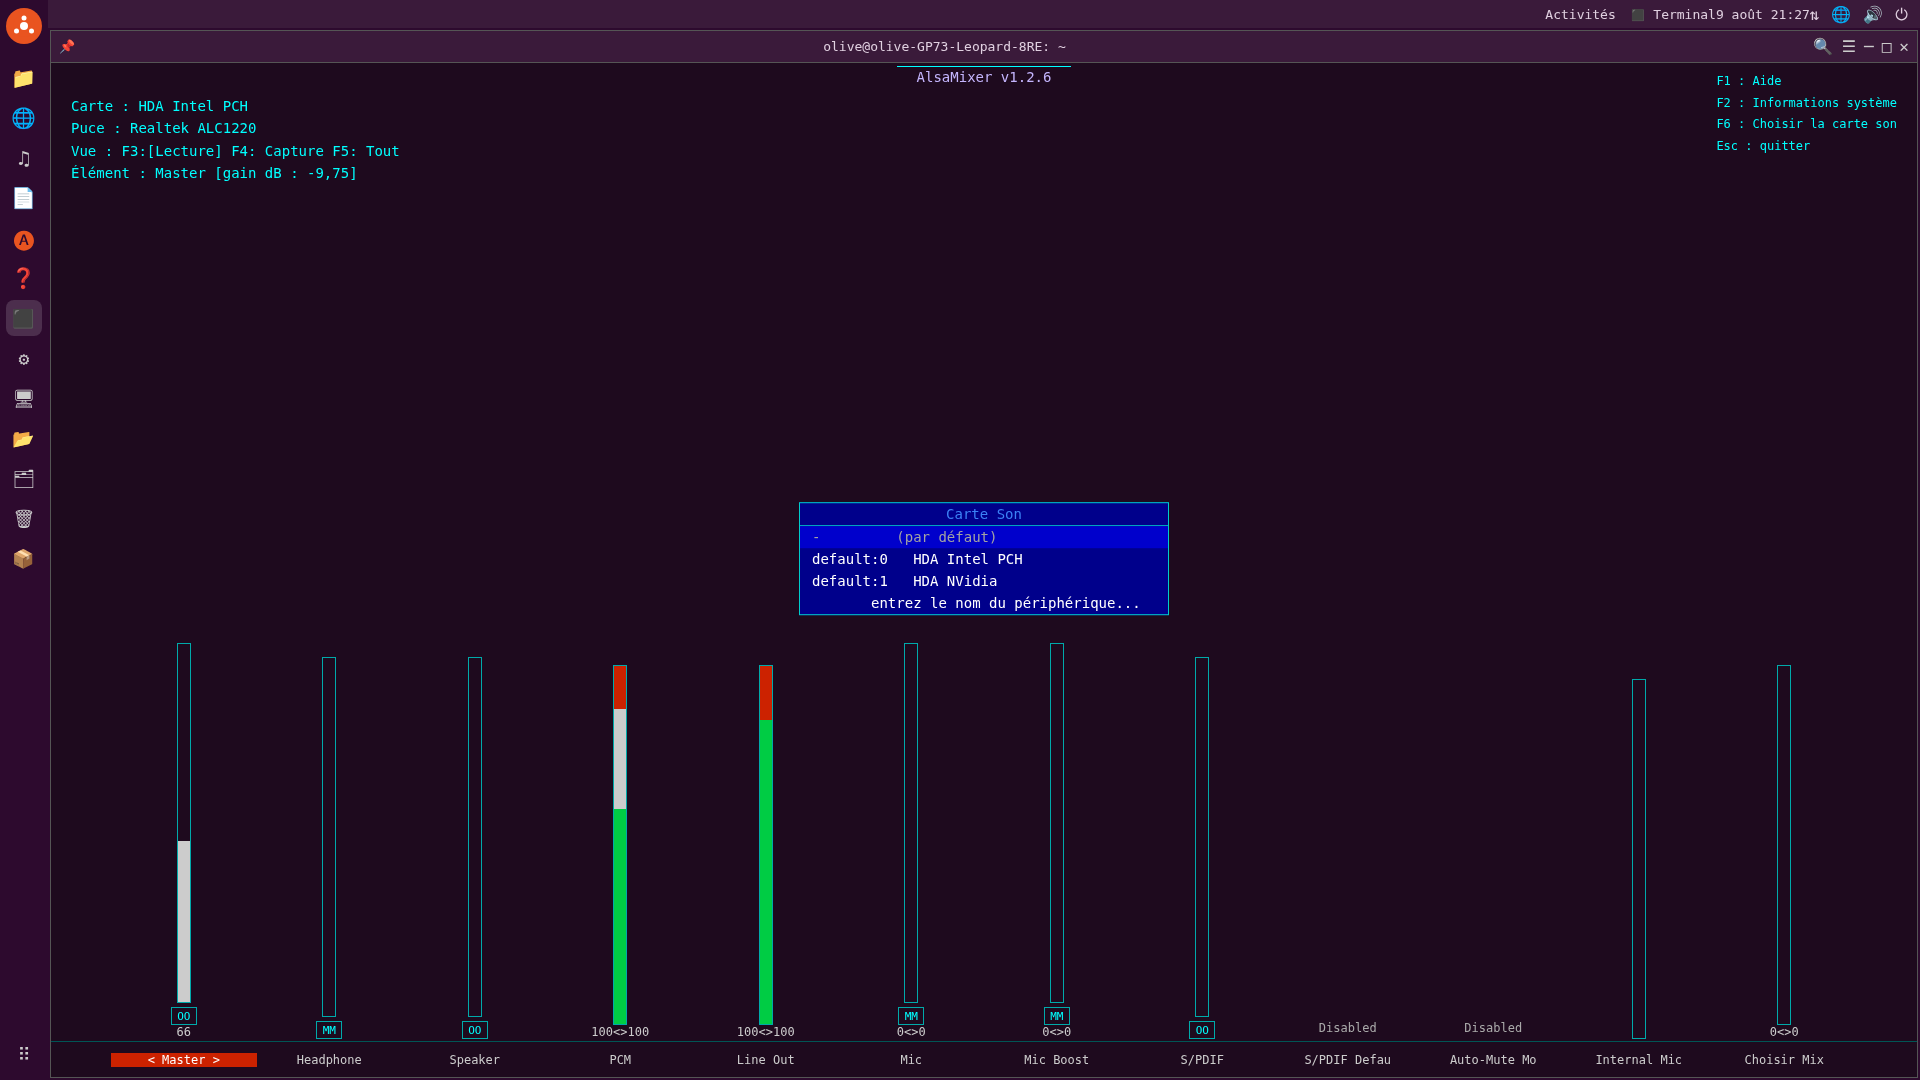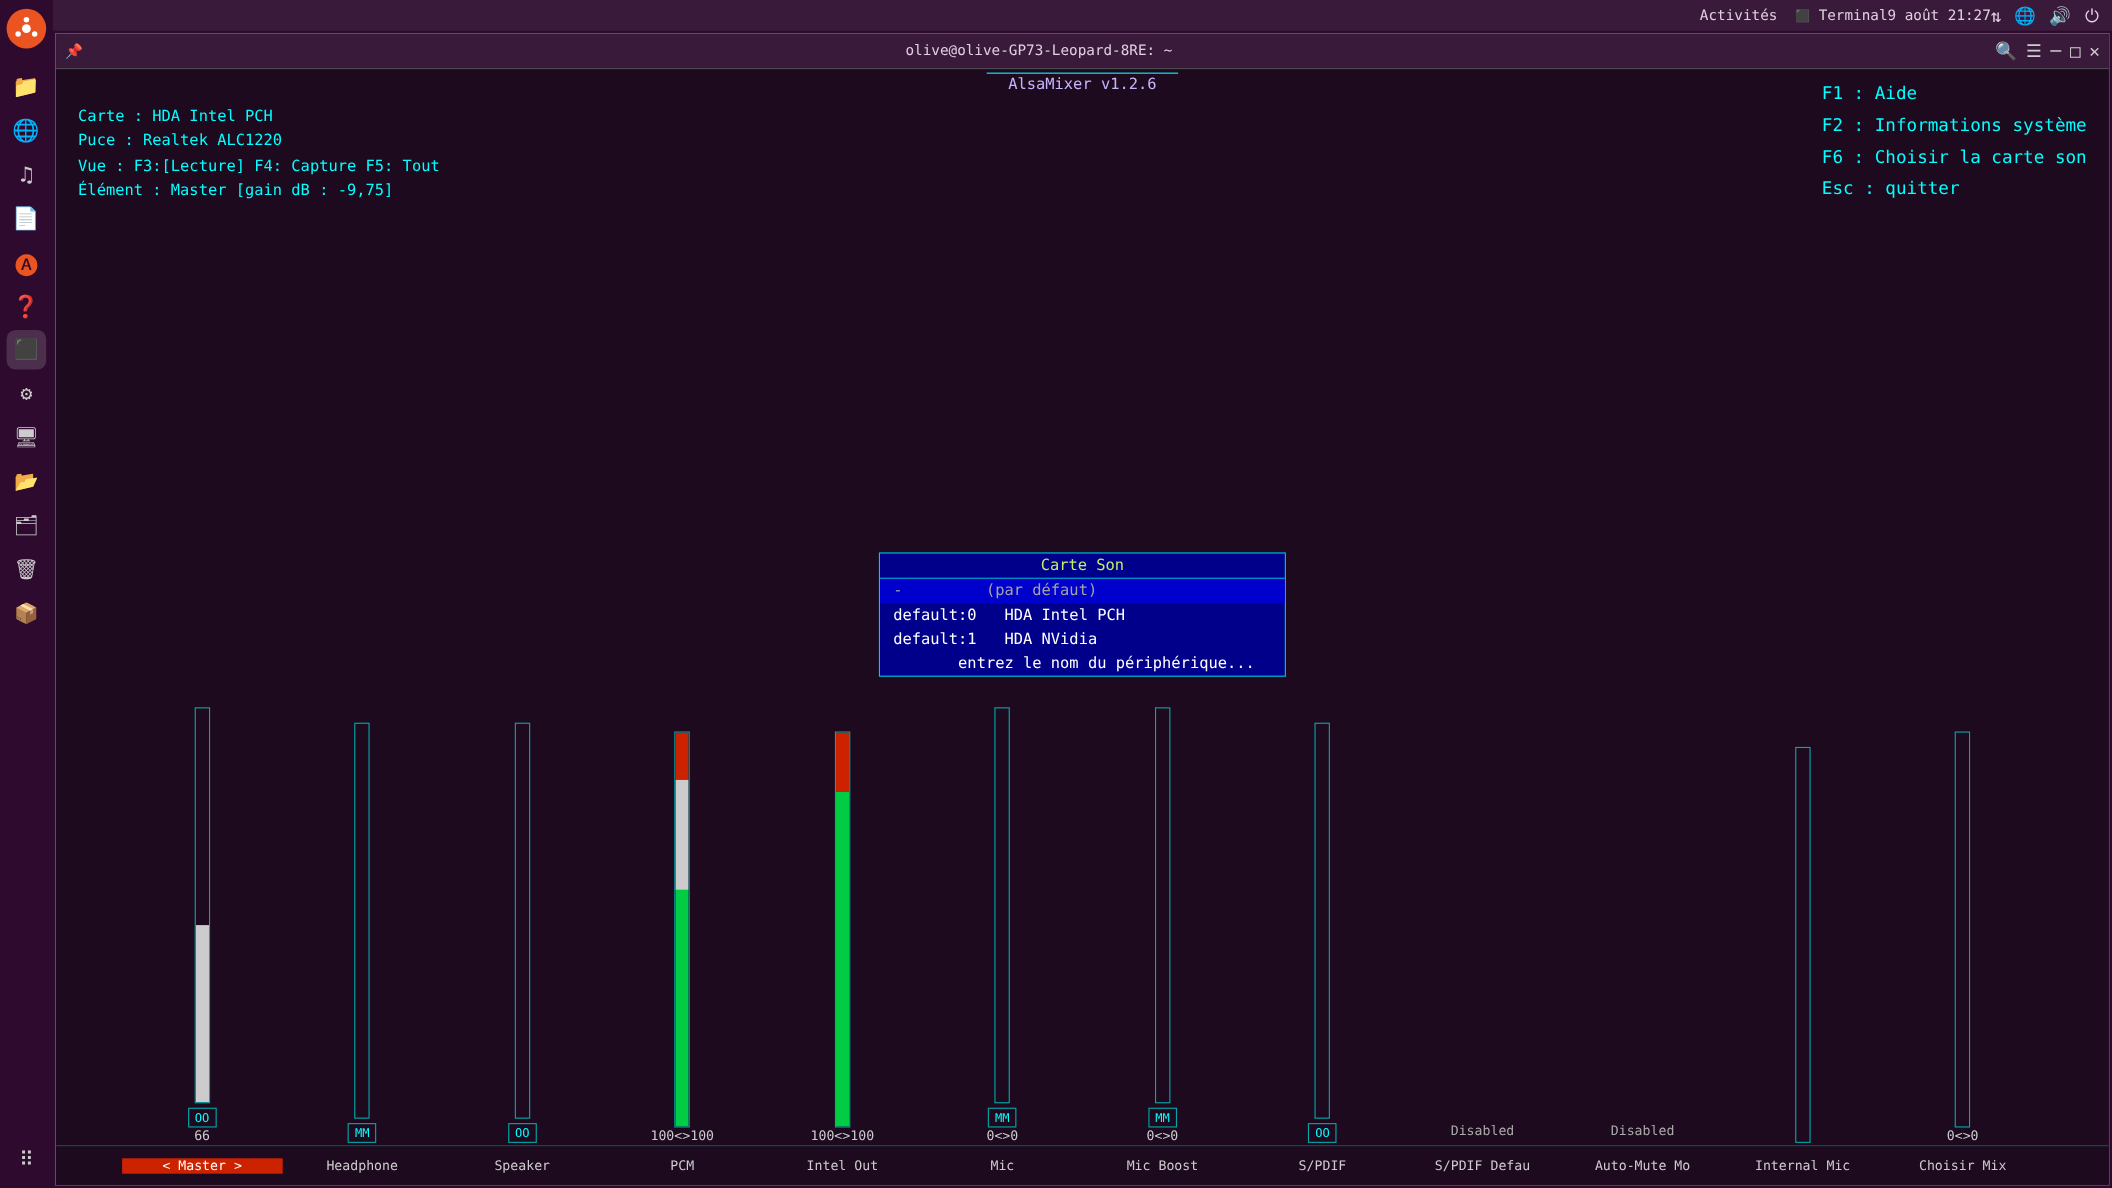--- a/index.html
+++ b/index.html
@@ -104,21 +104,21 @@
       font-size: 14px;
       line-height: 1.6;
     }
 
     
     #help-text {
       position: absolute;
       top: 8px;
       right: 20px;
       color: #00ffff;
-      font-size: 16px;
+      font-size: 12px;
       line-height: 1.8;
       text-align: left;
     }
 
     
     #mixer-area {
       flex: 1;
       position: relative;
       display: flex;
       flex-direction: column;
@@ -229,21 +229,21 @@
       left: 50%;
       transform: translate(-50%, -60%);
       width: 370px;
       background: #00008b;
       border: 1px solid #00cccc;
       z-index: 100;
     }
 
     #carte-son-title {
       text-align: center;
-      color: #bef264;
+      color: #3b82f6;
       font-size: 14px;
       padding: 3px 0;
       border-bottom: 1px solid #00cccc;
     }
 
     .modal-item {
       padding: 3px 12px;
       font-size: 14px;
       color: #ffffff;
       cursor: pointer;
@@ -459,21 +459,21 @@
             <div class="channel-value">0&lt;&gt;0</div>
           </div>
 
         </div>
 
         <div id="channel-bar">
           <div class="channel-bar-item selected">&lt; Master &gt;</div>
           <div class="channel-bar-item">Headphone</div>
           <div class="channel-bar-item">Speaker</div>
           <div class="channel-bar-item">PCM</div>
-          <div class="channel-bar-item">Intel Out</div>
+          <div class="channel-bar-item">Line Out</div>
           <div class="channel-bar-item">Mic</div>
           <div class="channel-bar-item">Mic Boost</div>
           <div class="channel-bar-item">S/PDIF</div>
           <div class="channel-bar-item">S/PDIF Defau</div>
           <div class="channel-bar-item">Auto-Mute Mo</div>
           <div class="channel-bar-item">Internal Mic</div>
           <div class="channel-bar-item">Choisir Mix</div>
         </div>
 
       </div>

